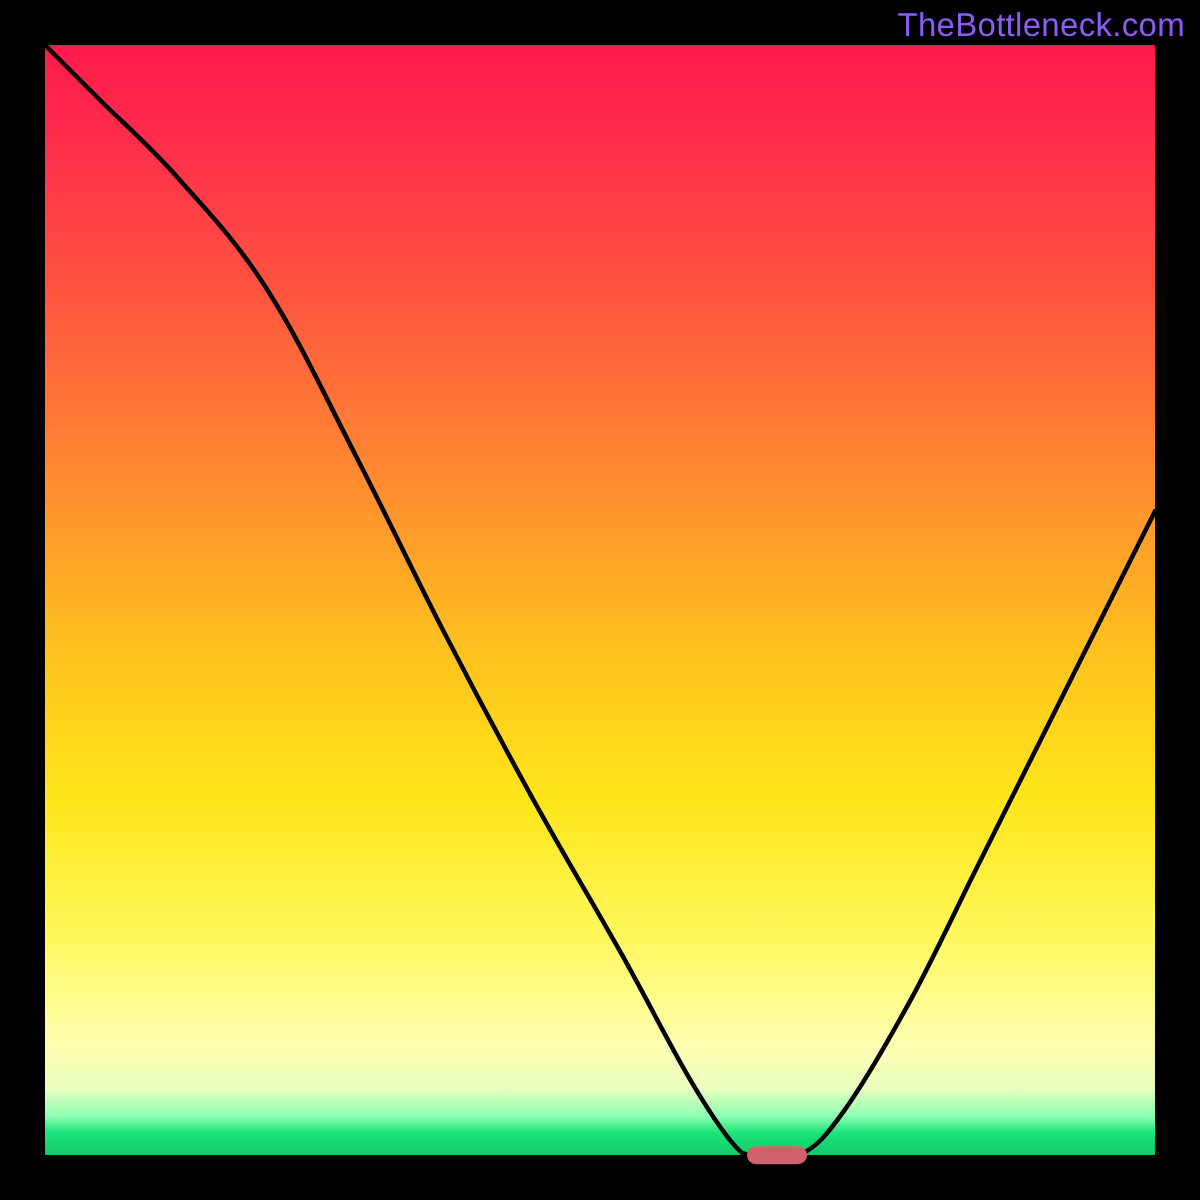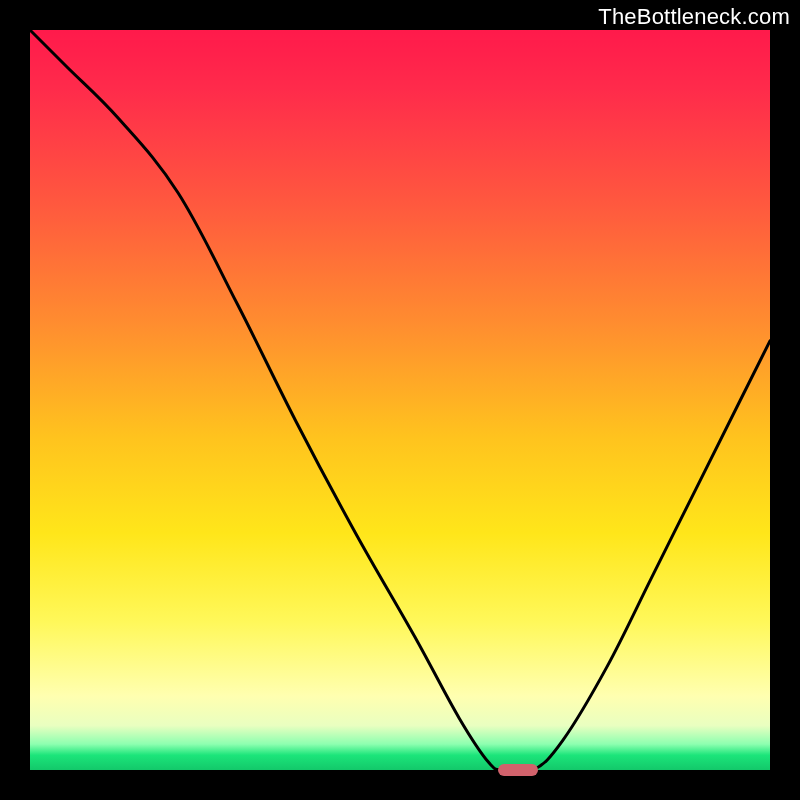--- a/index.html
+++ b/index.html
@@ -47,21 +47,21 @@
     left: 0;
     top: 0;
     width: 740px;
     height: 740px;
     overflow: visible;
   }
   .watermark {
     position: absolute;
     top: 4px;
     right: 10px;
-    color: #ffffff;
+    color: #8b5cf6;
     font-size: 22px;
     font-weight: 500;
     letter-spacing: 0.2px;
     user-select: none;
   }
   .marker {
     position: absolute;
     width: 40px;
     height: 12px;
     border-radius: 6px;

